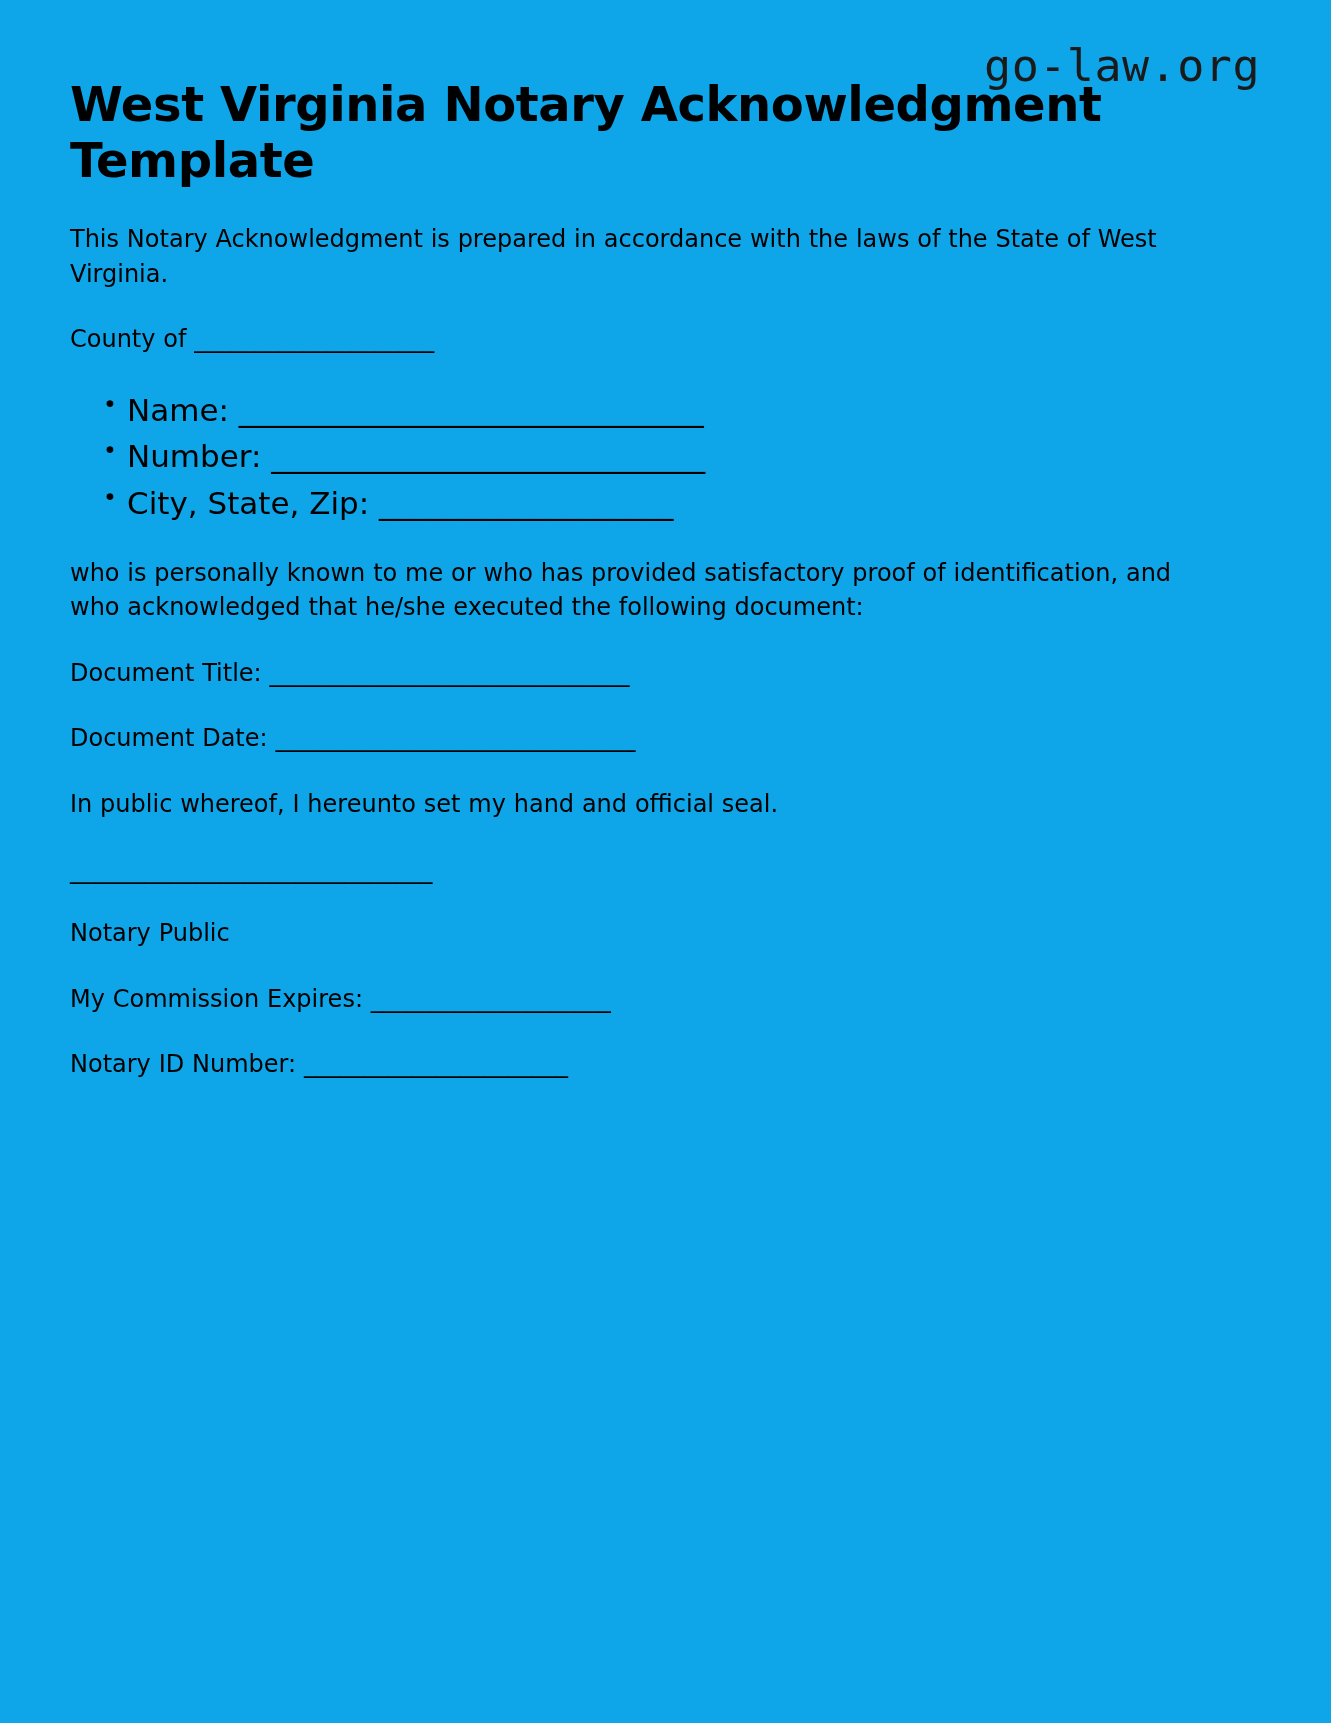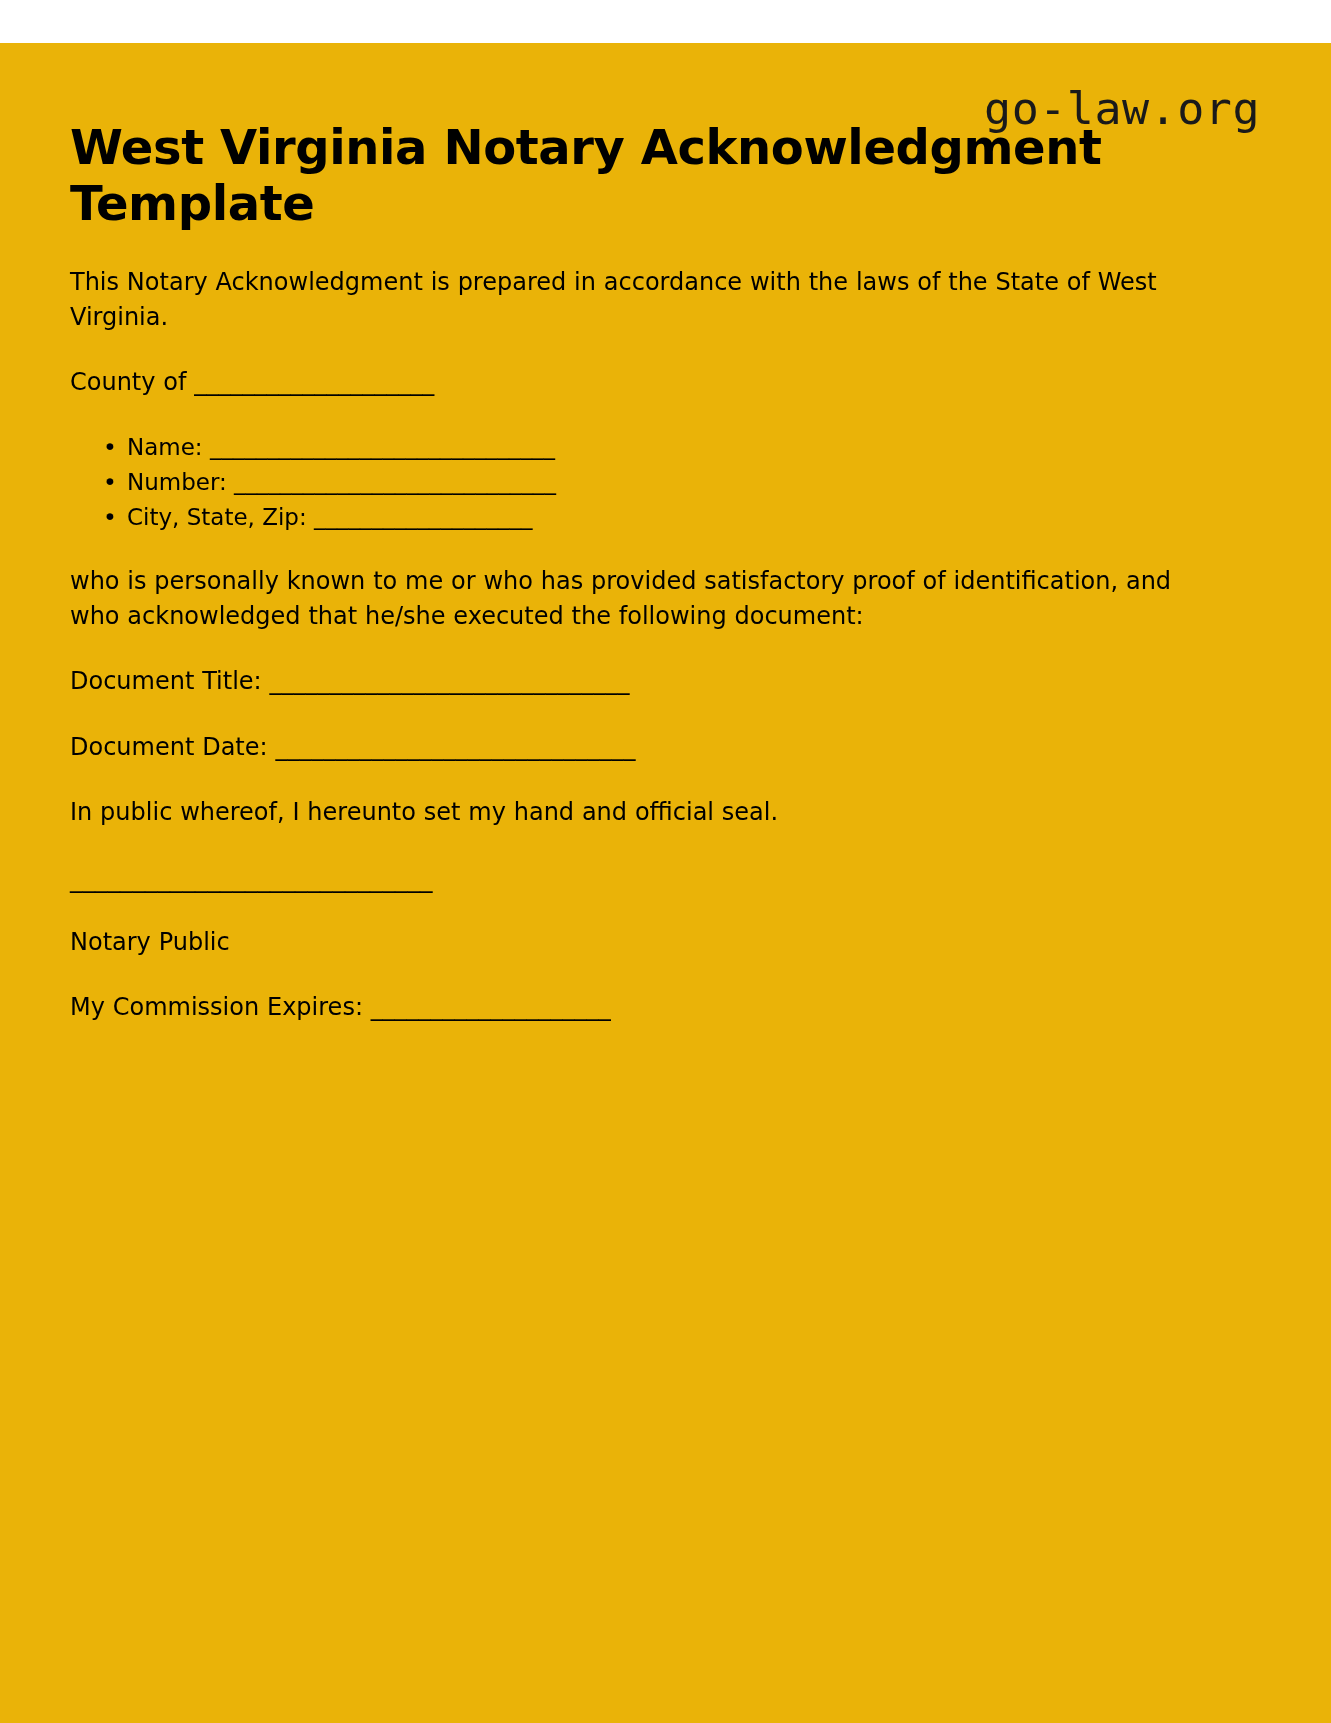--- a/index.html
+++ b/index.html
@@ -12,24 +12,23 @@
     width: 1331px;
     height: 1723px;
     position: relative;
     font-family: "DejaVu Sans", "Liberation Sans", sans-serif;
     color: #000000;
     -webkit-font-smoothing: antialiased;
   }
   .page {
     position: absolute;
     inset: 0;
-    background: #eab308;
+    background: #0ea5e9;
     padding: 4px;
     box-sizing: border-box;
-    margin-top: 43px;
   }
   .content {
     position: absolute;
     left: 70px;
     top: 0;
     width: 1190px;
   }
 
   
   .brand-row {
@@ -84,21 +83,21 @@
   .para.tight { margin-bottom: 30px; }
 
   .blank-list {
     list-style: none;
     margin: 0 0 30px 0;
     padding: 0 0 0 57px;
   }
   .blank-list li {
     position: relative;
     margin: 0 0 2px 0;
-    font-size: 23px;
+    font-size: 31px;
     line-height: 1.44;
     color: #000000;
   }
   .blank-list li::before {
     content: "\2022";
     position: absolute;
     left: -24px;
     top: 0;
     font-size: 23.5px;
     line-height: 1.44;
@@ -150,16 +149,17 @@
       <p class="para ul-blank">Document Date: ______________________________</p>
 
       <p class="para">In public whereof, I hereunto set my hand and official seal.</p>
 
       <p class="sig-line ul-blank">_____________________________</p>
 
       <p class="para">Notary Public</p>
 
       <p class="para ul-blank">My Commission Expires: ____________________</p>
 
+      <p class="para ul-blank">Notary ID Number: ______________________</p>
 
     </div>
   </div>
 </div>
 
 </body></html>

